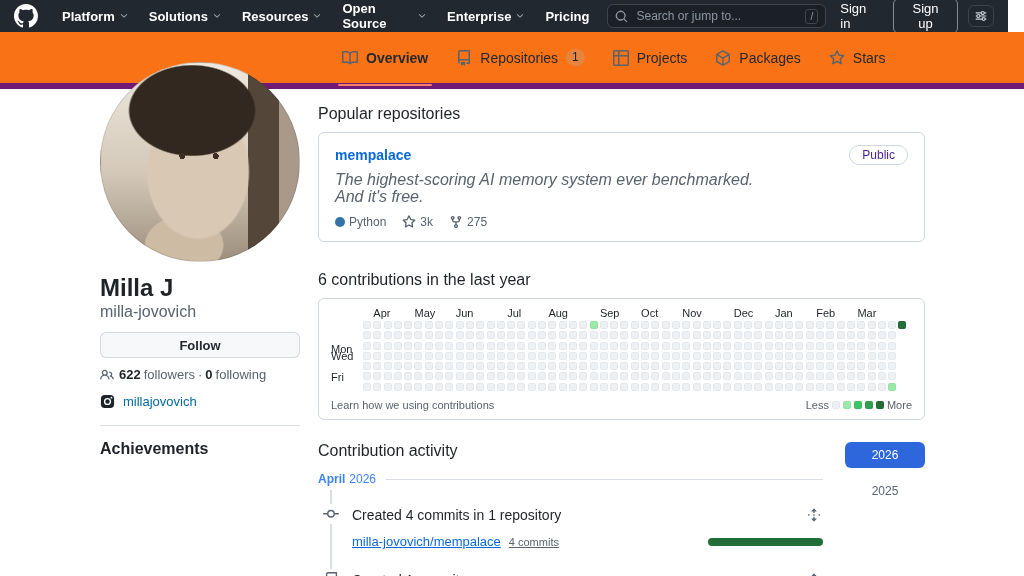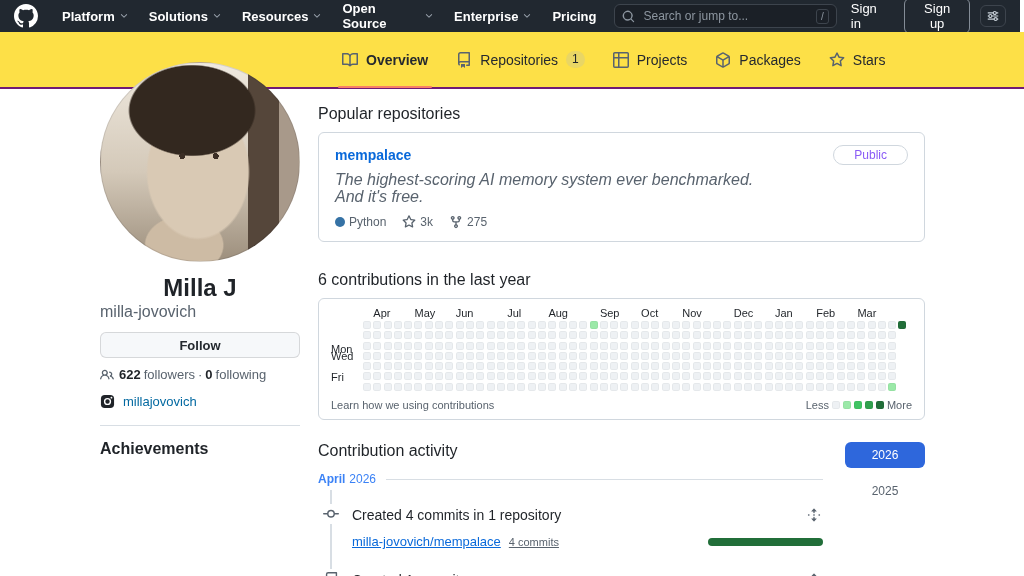--- a/index.html
+++ b/index.html
@@ -2,21 +2,21 @@
 <html><head>
 <meta charset="utf-8">
 <style>
   html,body{margin:0;padding:0;background:#fff;}
   .screen{position:relative;width:1024px;height:576px;overflow:hidden;background:#fff;
           font-family:"Liberation Sans","DejaVu Sans",sans-serif;color:#1f2328;}
   svg{display:block;}
   .octicon{fill:currentColor;}
 
   
-  .topbar{position:absolute;top:0;left:0;right:4px;height:32px;background:#212830;
+  .topbar{position:absolute;top:0;left:0;right:16px;height:32px;background:#212830;
           display:flex;align-items:center;padding:0 14px;box-sizing:border-box;gap:10px;}
   .gh-logo{color:#fff;margin-right:6px;cursor:pointer;}
   .topnav{display:flex;align-items:center;gap:4px;}
   .topnav-item{display:flex;align-items:center;gap:4px;color:#fff;font-size:13px;font-weight:600;
                padding:4px 8px;cursor:pointer;}
   .topnav-item .chev{color:#9aa3ad;}
   .top-right{margin-left:auto;display:flex;align-items:center;gap:10px;}
   .searchbox{display:flex;align-items:center;gap:6px;width:208px;height:22px;border:1px solid #3d444d;
              border-radius:6px;background:rgba(0,0,0,0.18);padding:0 7px;color:#8d96a0;}
   .searchbox input{flex:1;background:transparent;border:none;outline:none;color:#e6edf3;
@@ -24,22 +24,22 @@
   .searchbox input::placeholder{color:#8d96a0;}
   .slashkey{border:1px solid #3d444d;border-radius:3px;font-size:10px;line-height:13px;
             padding:0 4px;color:#8d96a0;}
   .signin{color:#fff;font-size:13px;cursor:pointer;padding:0 4px;}
   .signup{color:#fff;font-size:13px;border:1px solid #848d97;border-radius:6px;
           padding:2px 10px;cursor:pointer;background:transparent;font-family:inherit;}
   .hdr-iconbtn{width:26px;height:22px;border:1px solid #3d444d;border-radius:6px;color:#c9d1d9;
                display:flex;align-items:center;justify-content:center;cursor:pointer;background:transparent;}
 
   
-  .tabbar{position:absolute;top:32px;left:0;right:0;height:57px;background:#fde047;
-          border-bottom:2px solid #701a75;display:flex;align-items:center;
+  .tabbar{position:absolute;top:32px;left:0;right:0;height:57px;background:#f97316;
+          border-bottom:6px solid #701a75;display:flex;align-items:center;
           padding-left:328px;box-sizing:border-box;}
   .tab{position:relative;display:flex;align-items:center;gap:8px;padding:19px 14px;
        font-size:14px;color:#25292f;cursor:pointer;}
   .tab .ticon{color:#59636e;}
   .tab.active{font-weight:600;}
   .tab.active::after{content:"";position:absolute;left:10px;right:10px;bottom:-1px;height:2px;
        background:#f78166;border-radius:3px;}
   .counter{background:rgba(175,184,193,0.25);border-radius:2em;font-size:12px;font-weight:400;
            padding:0 6px;line-height:17px;color:#1f2328;}
 
@@ -48,21 +48,21 @@
   .avatar{width:198px;height:198px;border-radius:50%;border:1px solid rgba(31,35,40,0.12);
     background:
       radial-gradient(circle 3px at 41% 47%, #3c2e25 0 100%, transparent 101%),
       radial-gradient(circle 3px at 58% 47%, #3c2e25 0 100%, transparent 101%),
       radial-gradient(ellipse 64px 46px at 46% 24%, #33281f 0 97%, transparent 100%),
       radial-gradient(ellipse 52px 68px at 49% 55%, #d9c9b4 0 96%, rgba(217,201,180,0) 100%),
       radial-gradient(ellipse 40px 30px at 42% 92%, #cdbba4 0 96%, transparent 100%),
       linear-gradient(90deg, rgba(0,0,0,0) 0 74%, #55463a 74% 90%, #a8998a 90% 100%),
       linear-gradient(180deg, #efe9df 0%, #d4c9b9 55%, #9d8f7d 100%);
   }
-  .p-name{margin-top:12px;font-size:24px;font-weight:600;line-height:28px;color:#1f2328;text-align:center;}
+  .p-name{margin-top:12px;font-size:24px;font-weight:600;line-height:28px;color:#1f2328;}
   .p-login{font-size:16px;font-weight:300;line-height:20px;color:#59636e;}
   .follow-btn{margin-top:10px;width:100%;height:26px;background:#f6f8fa;
       border:1px solid rgba(31,35,40,0.15);border-radius:6px;font-size:13px;font-weight:600;
       color:#24292f;cursor:pointer;font-family:inherit;}
   .bio{margin-top:10px;font-size:13.5px;line-height:20px;color:#1f2328;}
   .hl{background:#b6d7f9;}
   .follow-stats{margin-top:9px;display:flex;align-items:center;flex-wrap:wrap;gap:3px;
       font-size:13px;color:#59636e;cursor:pointer;}
   .follow-stats .cnt{color:#1f2328;font-weight:600;}
   .follow-stats .picon{color:#59636e;margin-right:2px;}
@@ -70,22 +70,22 @@
   .social-row .sicon{color:#1f2328;}
   .ach-sec{margin-top:16px;border-top:1px solid #d8dee4;padding-top:14px;}
   .ach-title{font-size:16px;font-weight:600;color:#1f2328;}
 
   
   .main{position:absolute;left:318px;top:104px;width:607px;}
   .sec-title{font-size:16px;font-weight:400;color:#1f2328;line-height:20px;}
   .repo-card{margin-top:8px;border:1px solid #d0d7de;border-radius:6px;padding:12px 16px 12px 16px;box-sizing:border-box;}
   .repo-head{display:flex;align-items:center;justify-content:space-between;}
   .repo-name{font-size:14px;font-weight:600;color:#0969da;cursor:pointer;}
-  .vis-badge{border:1px solid #d0d7de;border-radius:2em;font-size:12px;color:#8b5cf6;
-      padding:1px 20px;line-height:16px;}
+  .vis-badge{border:1px solid #d0d7de;border-radius:2em;font-size:12px;color:#4c1d95;
+      padding:1px 12px;line-height:16px;}
   .repo-desc{margin-top:6px;font-size:16px;line-height:17px;color:#59636e;max-width:450px;font-style:italic;}
   .repo-meta{margin-top:10px;display:flex;align-items:center;gap:16px;font-size:12px;color:#59636e;}
   .meta-item{display:flex;align-items:center;gap:4px;}
   .lang-dot{width:10px;height:10px;border-radius:50%;}
 
   .contrib-title{margin-top:28px;}
   .graph-card{margin-top:8px;border:1px solid #d0d7de;border-radius:6px;padding:8px 12px 8px 12px;box-sizing:border-box;}
   .graph-area{position:relative;height:84px;text-align:right;}
   .month-row{position:absolute;top:0;left:0;right:0;height:13px;font-size:11px;color:#1f2328;}
   .month-row span{position:absolute;top:0;}

